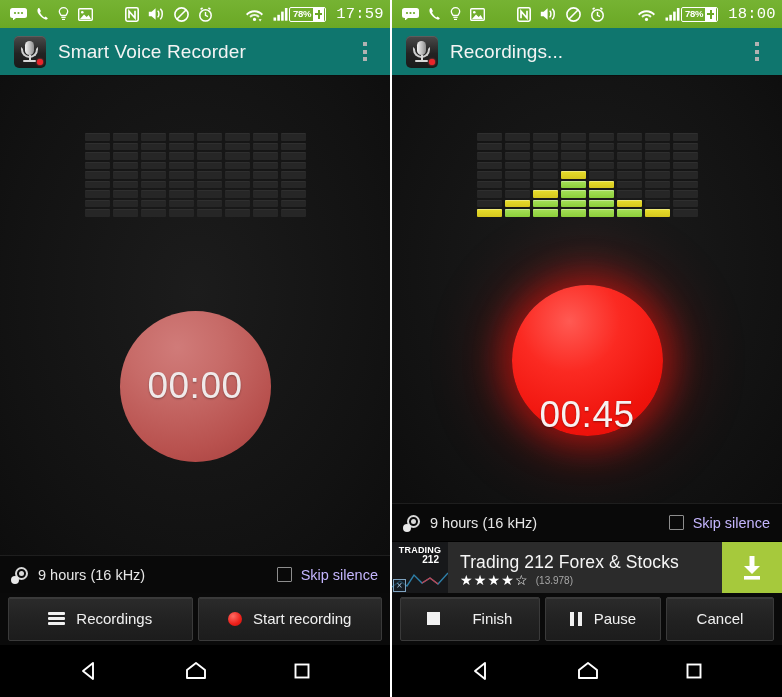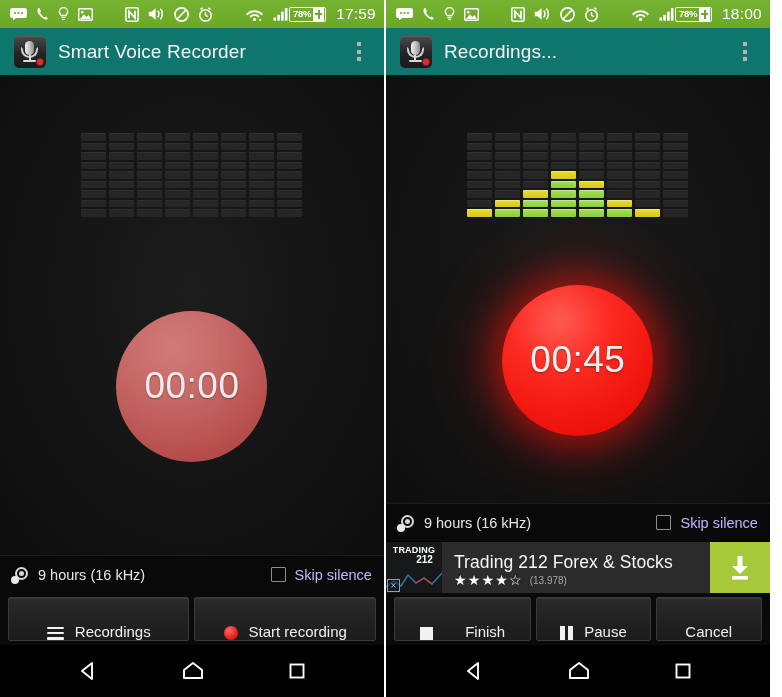--- a/index.html
+++ b/index.html
@@ -56,20 +56,21 @@
     content: ""; position: absolute;
     left: 4.5px; top: 2px; width: 2px; height: 9px; background: #6aa825;
   }
   .battery .plug:after {
     content: ""; position: absolute;
     left: 2px; top: 5.5px; width: 7px; height: 2px; background: #6aa825;
   }
   .clock {
     font-size: 15.5px; color: #ffffff; margin-left: 4px;
     letter-spacing: 0.2px;
+    font-family: Liberation Mono, monospace;
   }
 
   
   .actionbar {
     height: 48px; flex: 0 0 48px;
     background: #0f766e;
     display: flex; align-items: center;
     padding: 0 12px 0 14px;
     border-bottom: 1px solid #0d0d0d;
   }
@@ -165,20 +166,21 @@
     display: flex; align-items: center; justify-content: center;
     position: relative;
   }
   .circle.idle {
     background: radial-gradient(circle at 38% 24%, #d07b79 0%, #c76b68 32%, #b8514e 70%, #a33d3b 100%);
   }
   .circle.active {
     background: radial-gradient(circle at 38% 24%, #ff5a53 0%, #fb2a22 34%, #ef130c 72%, #e00d07 100%);
     box-shadow: 0 0 34px 10px rgba(235, 20, 15, 0.55),
                 0 0 64px 22px rgba(220, 16, 12, 0.22);
+    align-items: flex-end;
   }
   .timer {
     font-size: 37px; color: #f7f2f2;
     font-family: "Liberation Sans", sans-serif;
     letter-spacing: 0.5px;
     text-shadow: 0 1px 2px rgba(0,0,0,0.35);
   }
   .circle.idle .timer { color: #f0eaea; }
 
   
@@ -269,21 +271,21 @@
     flex: 0 0 52px; height: 52px;
     background: #0a0a0a;
     display: flex; align-items: center;
     gap: 5px; padding: 3px 8px 4px 8px;
   }
   .abtn {
     height: 44px;
     background: linear-gradient(to bottom, #2b2b2b 0%, #222222 50%, #1c1c1c 100%);
     border: 1px solid #3a3a3a;
     border-radius: 2px;
-    display: flex; align-items: flex-end; justify-content: center;
+    display: flex; align-items: center; justify-content: center;
     gap: 11px;
     color: #f0f0f0; font-size: 15px;
     box-shadow: inset 0 1px 0 rgba(255,255,255,0.07);
   }
   .abtn.flex1 { flex: 1 1 0; }
   .abtn.flexfin { flex: 1.04 1 0; gap: 32px; }
   .abtn.flexpau { flex: 0.86 1 0; }
   .abtn.flexcan { flex: 0.80 1 0; }
   .ic-hamburger {
     width: 17px; height: 13px;

